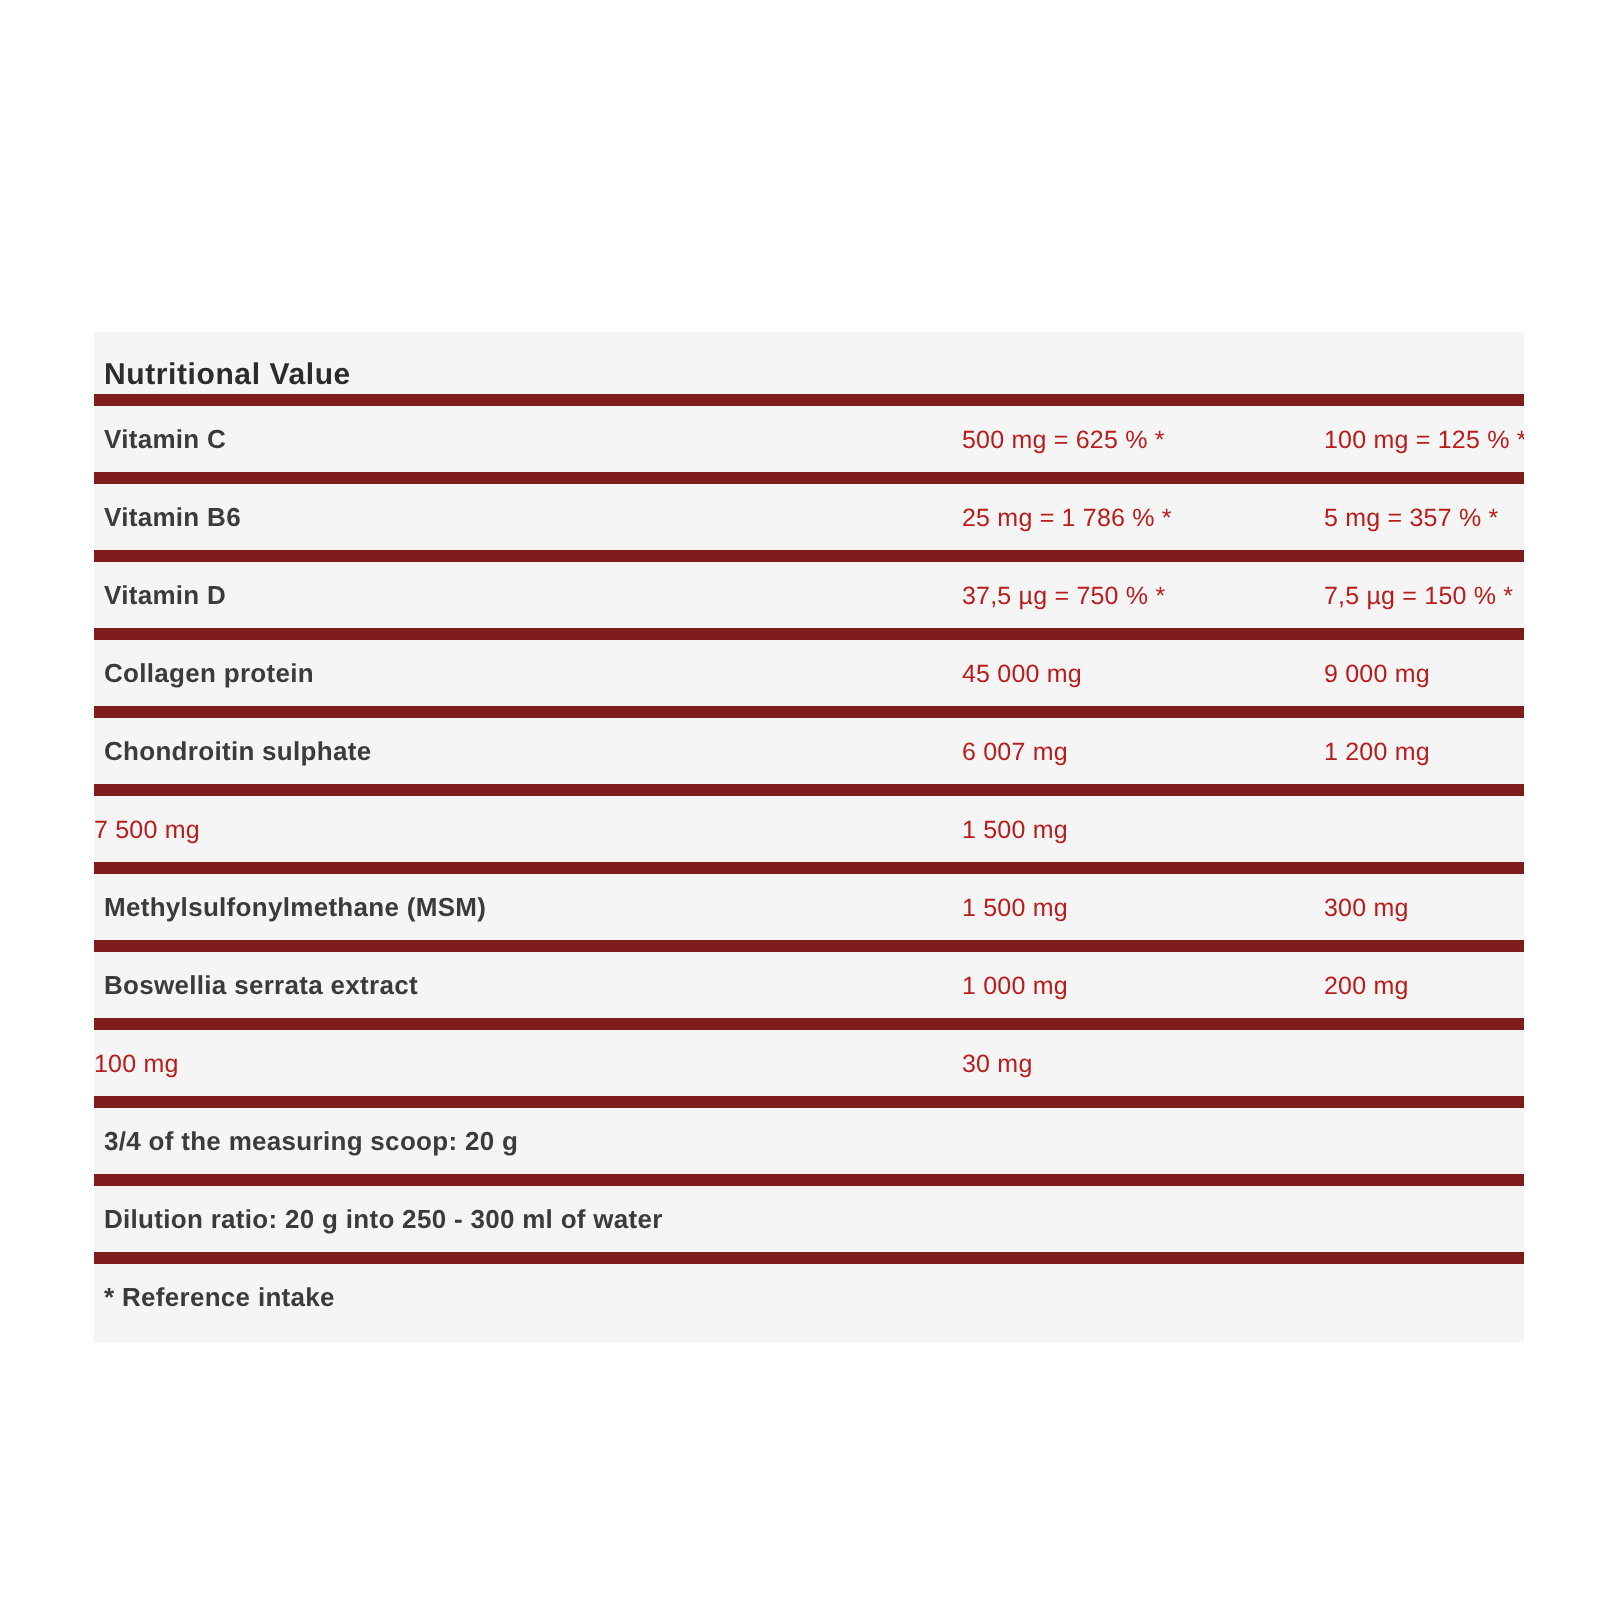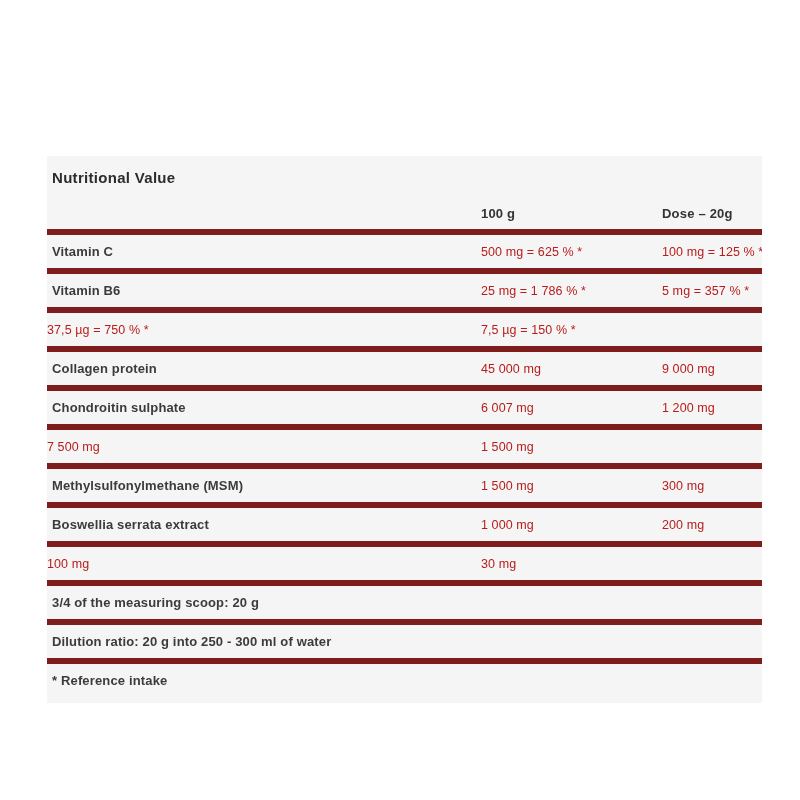--- a/index.html
+++ b/index.html
@@ -11,21 +11,21 @@
   .page {
     position: relative;
     width: 800px;
     height: 800px;
     background: #ffffff;
     overflow: hidden;
   }
   .sheet {
     position: absolute;
     left: 47px;
-    top: 156px;
+    top: 166px;
     width: 715px;
     background: #f4f5f4;
     padding-bottom: 6px;
   }
   .sheet-title {
     padding: 12px 0 0 5px;
     font-size: 15px;
     line-height: 19px;
     font-weight: 700;
     letter-spacing: 0.3px;
@@ -68,37 +68,33 @@
   .trow.note .cell { grid-column: 1 / -1; }
 </style>
 </head>
 <body>
 
 <div class="page">
   <div class="sheet">
 
     <div class="sheet-title">Nutritional Value</div>
 
-    <div class="head-row">
-      <div class="head-cell label"></div>
-      <div class="head-cell">100 g</div>
-      <div class="head-cell">Dose – 20g</div>
-    </div>
 
     <div class="trow">
       <div class="cell label">Vitamin C</div>
       <div class="cell value">500 mg = 625 % *</div>
       <div class="cell value">100 mg = 125 % *</div>
     </div>
     <div class="trow">
       <div class="cell label">Vitamin B6</div>
       <div class="cell value">25 mg = 1 786 % *</div>
       <div class="cell value">5 mg = 357 % *</div>
     </div>
     <div class="trow">
+      <div class="cell label">Vitamin D</div>
       <div class="cell value">37,5 µg = 750 % *</div>
       <div class="cell value">7,5 µg = 150 % *</div>
     </div>
     <div class="trow">
       <div class="cell label">Collagen protein</div>
       <div class="cell value">45 000 mg</div>
       <div class="cell value">9 000 mg</div>
     </div>
     <div class="trow">
       <div class="cell label">Chondroitin sulphate</div>

